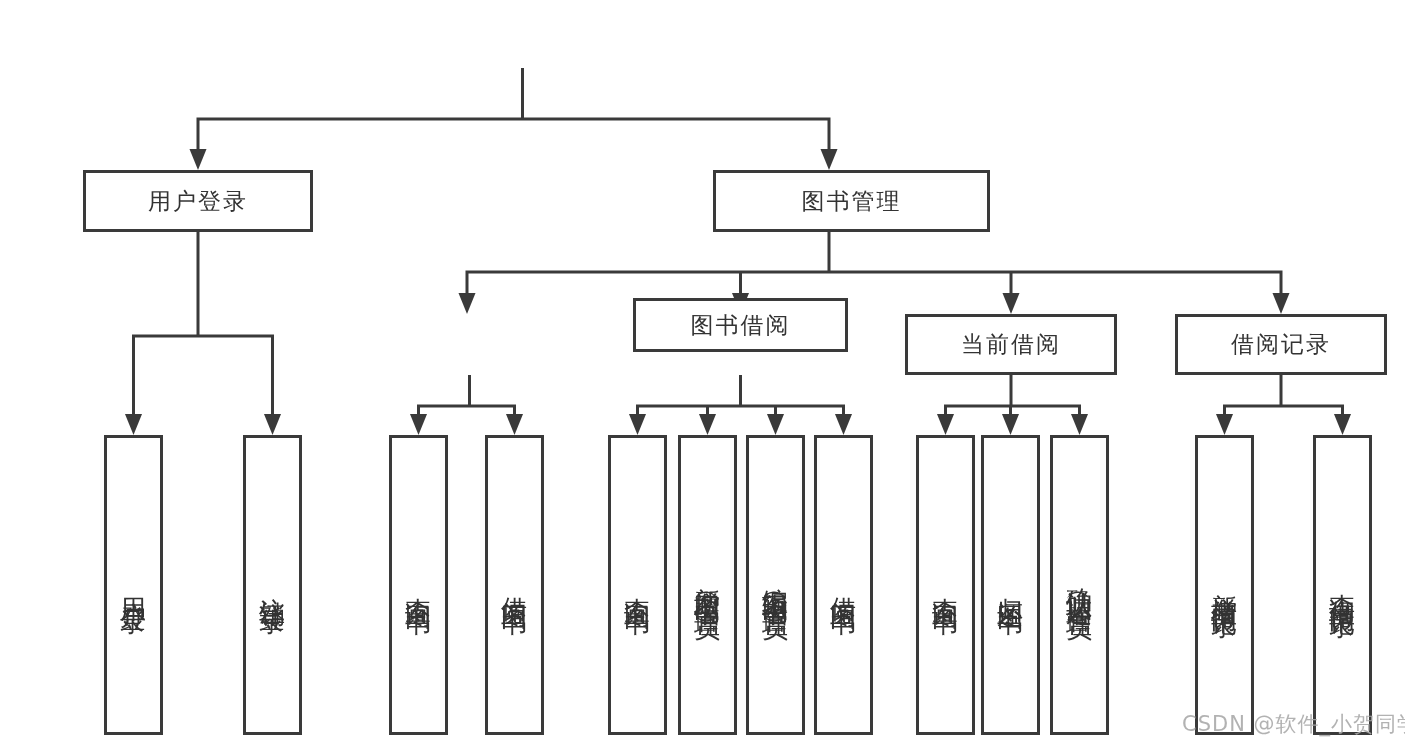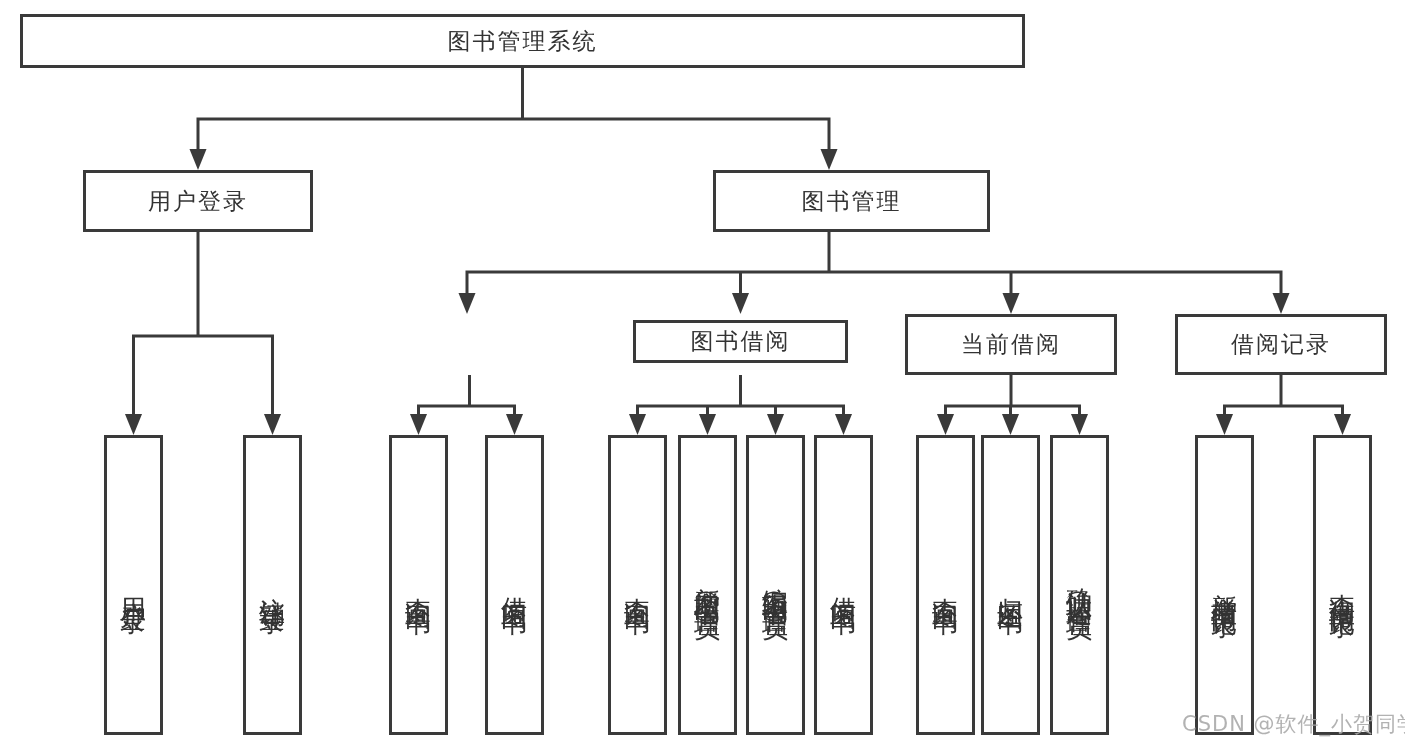--- a/index.html
+++ b/index.html
@@ -85,26 +85,25 @@
       <polygon points="767,414 784,414 775.5,435"></polygon>
       <polygon points="835,414 852,414 843.5,435"></polygon>
       <polygon points="937,414 954,414 945.5,435"></polygon>
       <polygon points="1002,414 1019,414 1010.5,435"></polygon>
       <polygon points="1071,414 1088,414 1079.5,435"></polygon>
       <polygon points="1216,414 1233,414 1224.5,435"></polygon>
       <polygon points="1334,414 1351,414 1342.5,435"></polygon>
     </g>
   </svg>
 
-  <div class="node" style="left:20px;top:14px;width:1005px;height:54px;">图书管理系统</div>
 
   <div class="node" style="left:83px;top:170px;width:230px;height:62px;">用户登录</div>
   <div class="node" style="left:713px;top:170px;width:277px;height:62px;">图书管理</div>
 
-  <div class="node" style="left:633px;top:320px;width:215px;height:43px;">图书借阅</div>
+  <div class="node" style="left:633px;top:298px;width:215px;height:54px;">图书借阅</div>
   <div class="node" style="left:905px;top:314px;width:212px;height:61px;">当前借阅</div>
   <div class="node" style="left:1175px;top:314px;width:212px;height:61px;">借阅记录</div>
 
   <div class="node vnode" style="left:104px;top:435px;width:59px;height:300px;">用户登录</div>
   <div class="node vnode" style="left:243px;top:435px;width:59px;height:300px;">注销登录</div>
 
   <div class="node vnode" style="left:389px;top:435px;width:59px;height:300px;">查询图书</div>
   <div class="node vnode" style="left:485px;top:435px;width:59px;height:300px;">借阅图书</div>
 
   <div class="node vnode" style="left:608px;top:435px;width:59px;height:300px;">查询图书</div>

